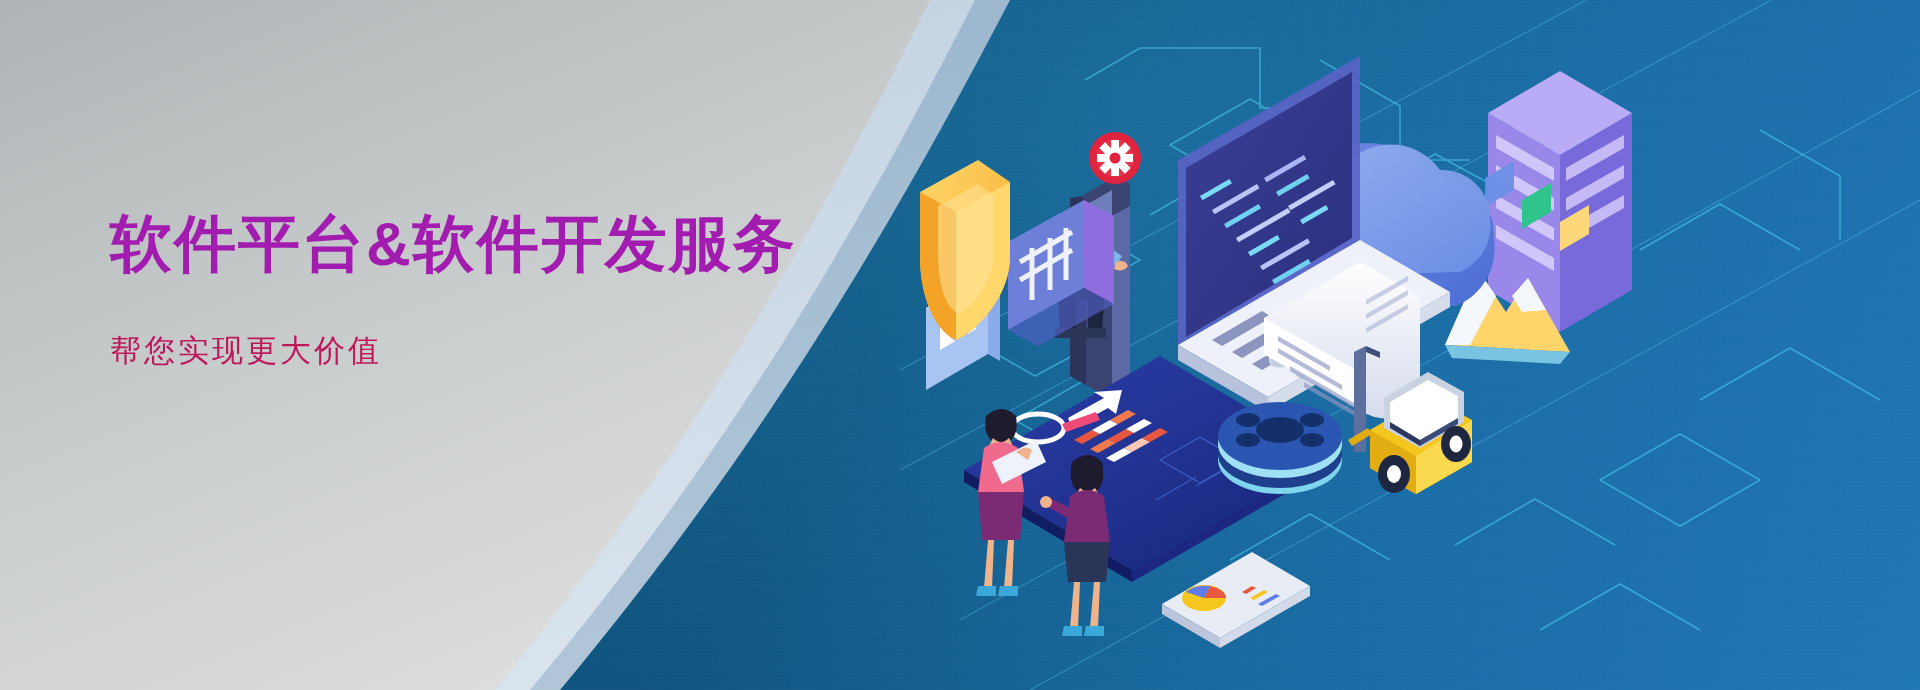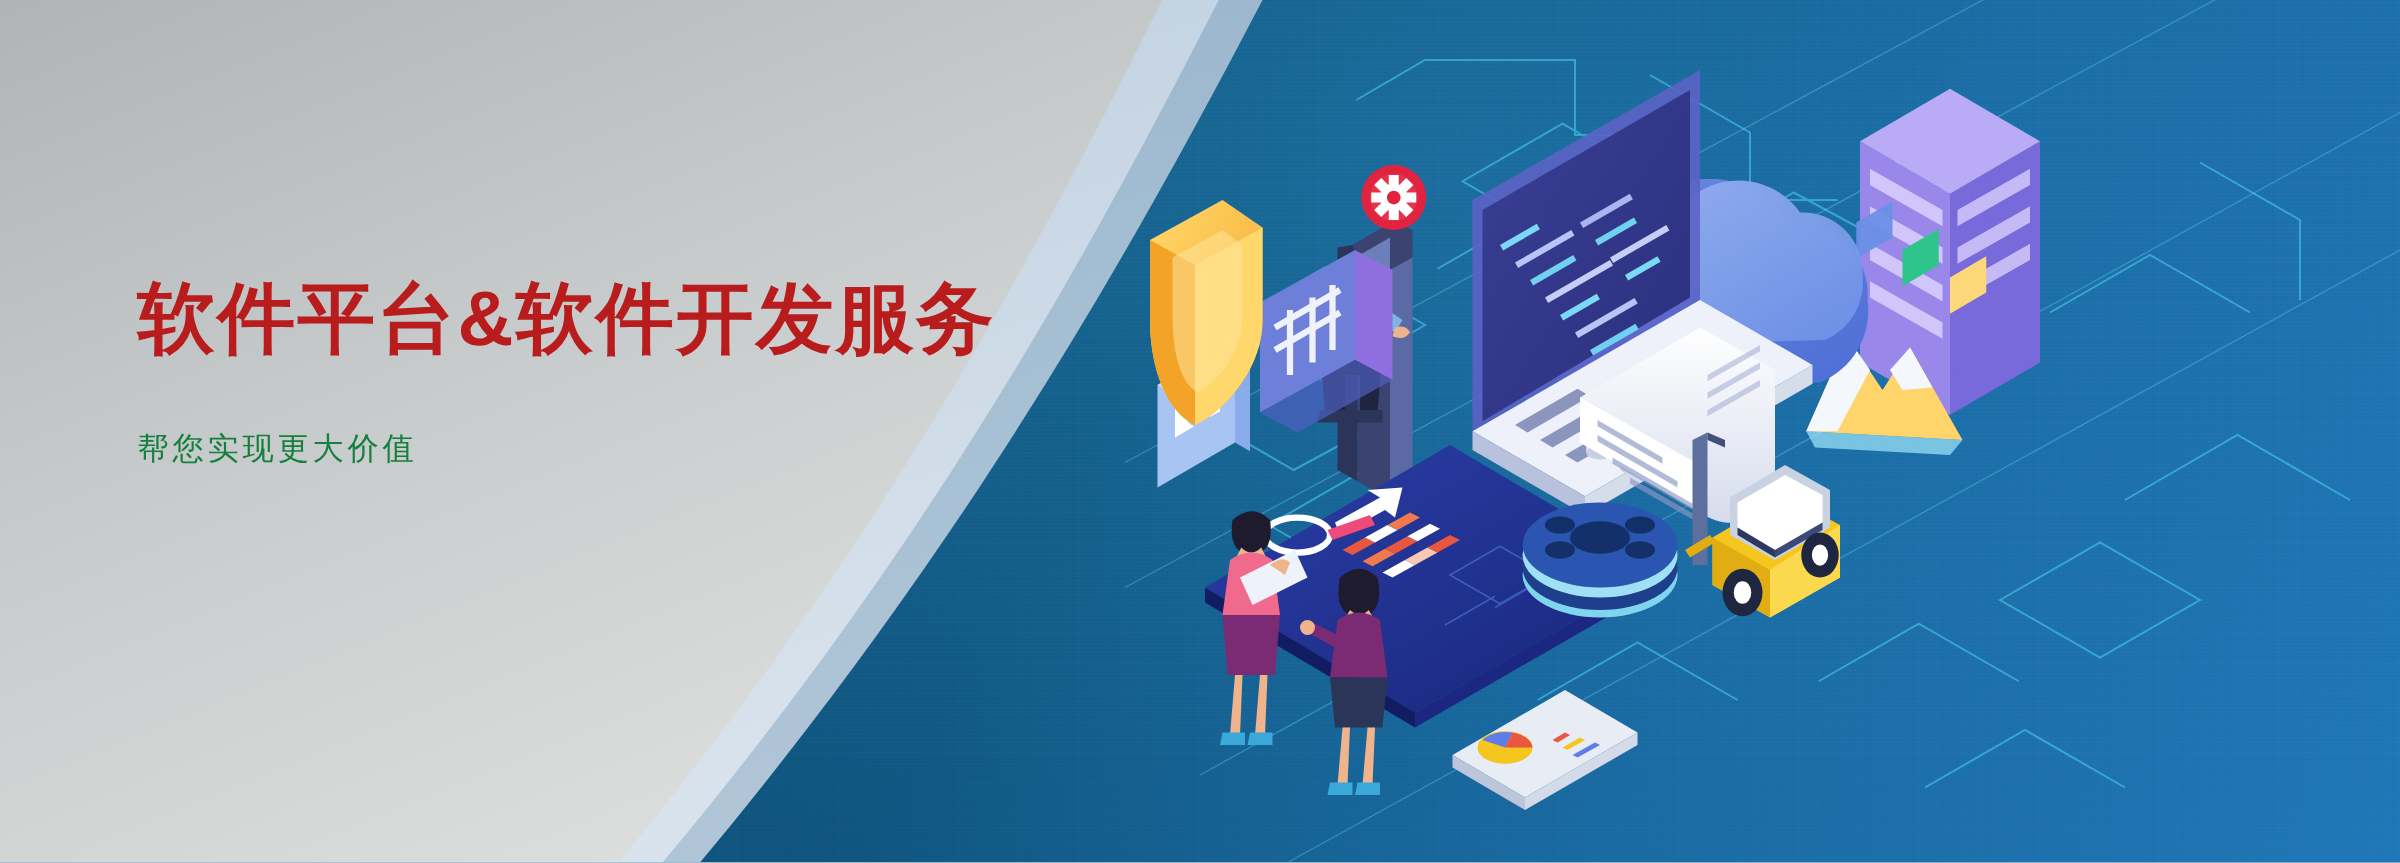--- a/index.html
+++ b/index.html
@@ -29,25 +29,25 @@
       repeating-linear-gradient(90deg, rgba(0,0,0,.16) 0 1px, rgba(0,0,0,0) 1px 3px);
   }
 
   
   .wave{position:absolute;top:0;left:0;width:1920px;height:690px;}
 
   
   .text-block{position:absolute;left:110px;top:205px;z-index:40;}
   .headline{
     font-size:62px;line-height:1.12;font-weight:700;
-    color:#b91c1c;letter-spacing:2px;white-space:nowrap;
-    margin:16px 0 52px 0;
+    color:#a21caf;letter-spacing:2px;white-space:nowrap;
+    margin:4px 0 52px 0;
   }
   .subline{
-    font-size:25px;font-weight:400;color:#15803d;letter-spacing:3px;
+    font-size:31px;font-weight:400;color:#be185d;letter-spacing:3px;
     white-space:nowrap;margin:0;
   }
 
   
   .illo{position:absolute;left:860px;top:0;width:1060px;height:690px;z-index:30;}
 </style>
 </head>
 <body>
 
 <div id="banner">

